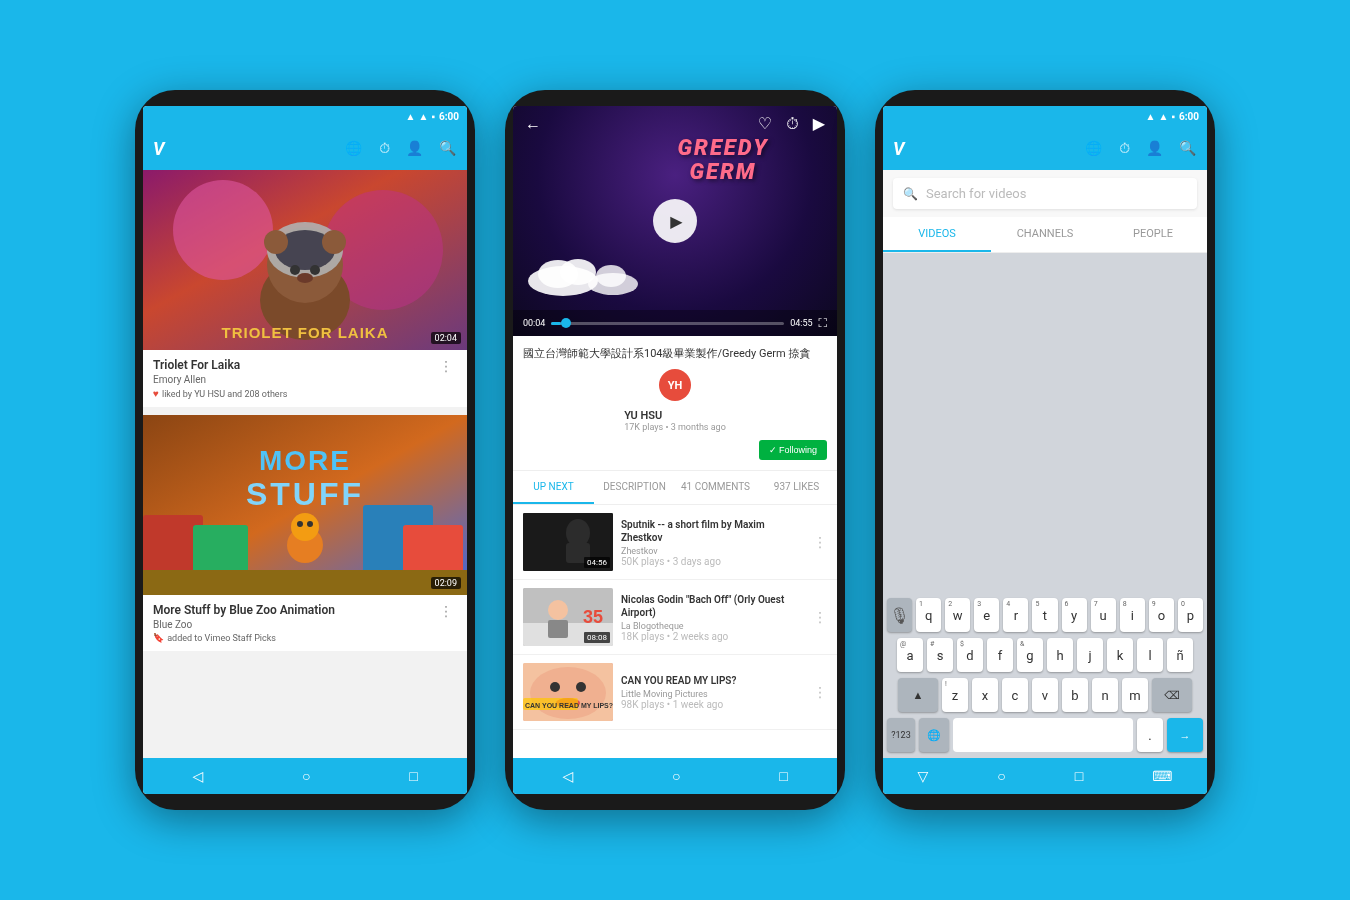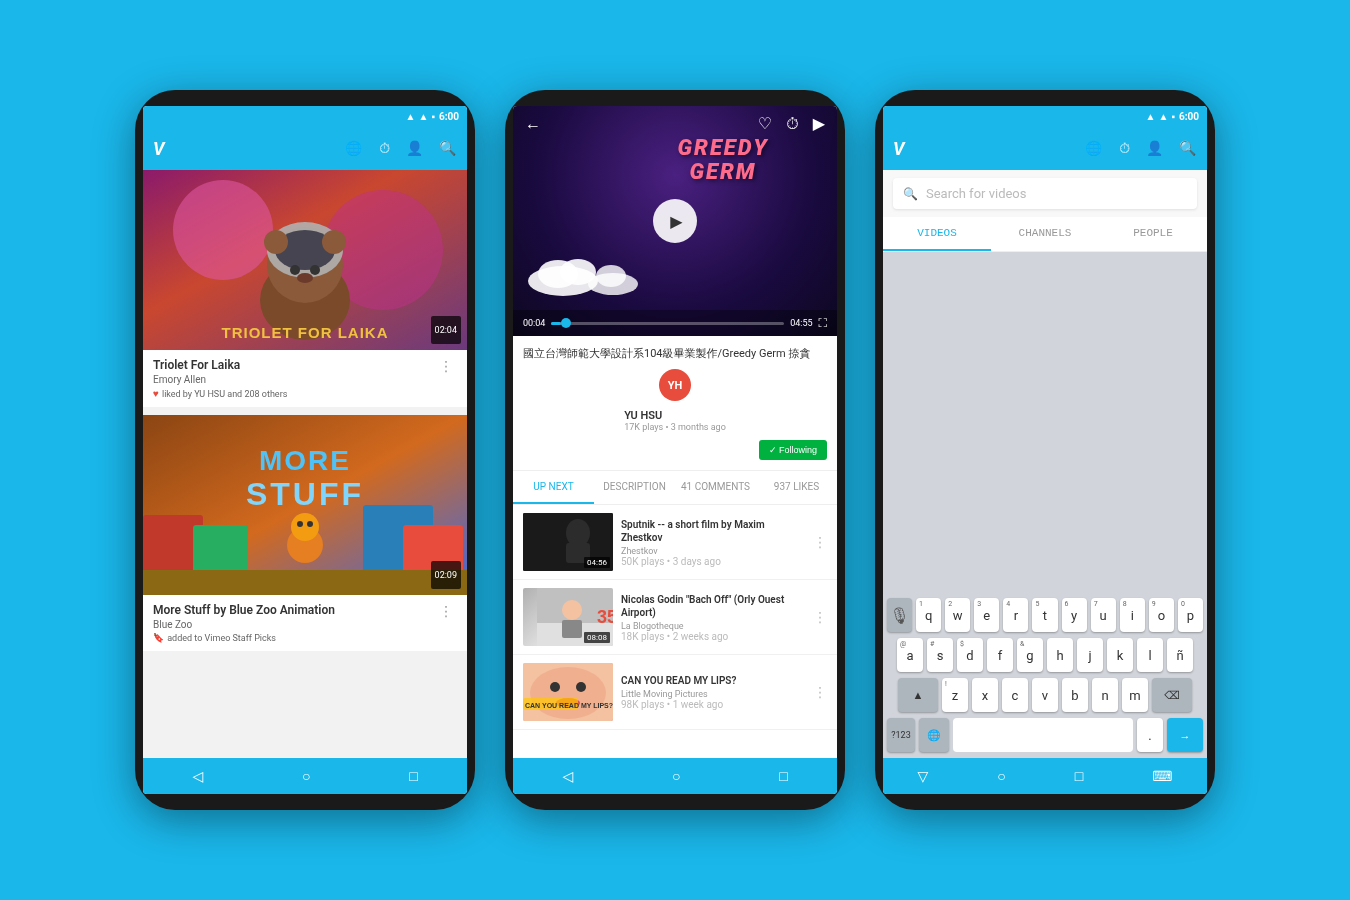--- a/index.html
+++ b/index.html
@@ -96,21 +96,21 @@
       position: relative;
       overflow: hidden;
     }
     .duration-badge {
       position: absolute;
       bottom: 6px;
       right: 6px;
       background: rgba(0,0,0,0.7);
       color: white;
       font-size: 9px;
-      padding: 9px 4px;
+      padding: 1px 4px;
       border-radius: 2px;
     }
     .video-info {
       padding: 8px 10px;
       display: flex;
       align-items: flex-start;
     }
     .video-text { flex: 1; }
     .video-title {
       font-size: 12px;
@@ -407,21 +407,20 @@
       border-bottom: 1px solid #eee;
     }
     .search-tab {
       flex: 1;
       text-align: center;
       padding: 10px 4px;
       font-size: 11px;
       color: #999;
       cursor: pointer;
       border-bottom: 2px solid transparent;
-      font-family: Liberation Mono, monospace;
     }
     .search-tab.active {
       color: #1ab7ea;
       border-bottom: 2px solid #1ab7ea;
     }
 
     
     .keyboard-area {
       flex: 1;
       background: #d1d5db;
@@ -497,21 +496,20 @@
       background: linear-gradient(135deg, #8B4513 0%, #D2691E 30%, #4169E1 100%);
     }
     .thumb-greedy {
       background: radial-gradient(ellipse at 50% 30%, #4a2080 0%, #1a0a40 60%, #0d0820 100%);
     }
     .thumb-sputnik {
       background: linear-gradient(135deg, #2c2c2c 0%, #555 50%, #888 100%);
     }
     .thumb-nicolas {
       background: linear-gradient(135deg, #b0b0b0 0%, #e0e0e0 50%, #f0f0f0 100%);
-      padding-left: 14px;
     }
     .thumb-lips {
       background: linear-gradient(135deg, #f4c2a0 0%, #e8a090 50%, #d08070 100%);
     }
 
     
     .phone2-inner {
       flex: 1;
       background: #fff;
       border-radius: 4px;

